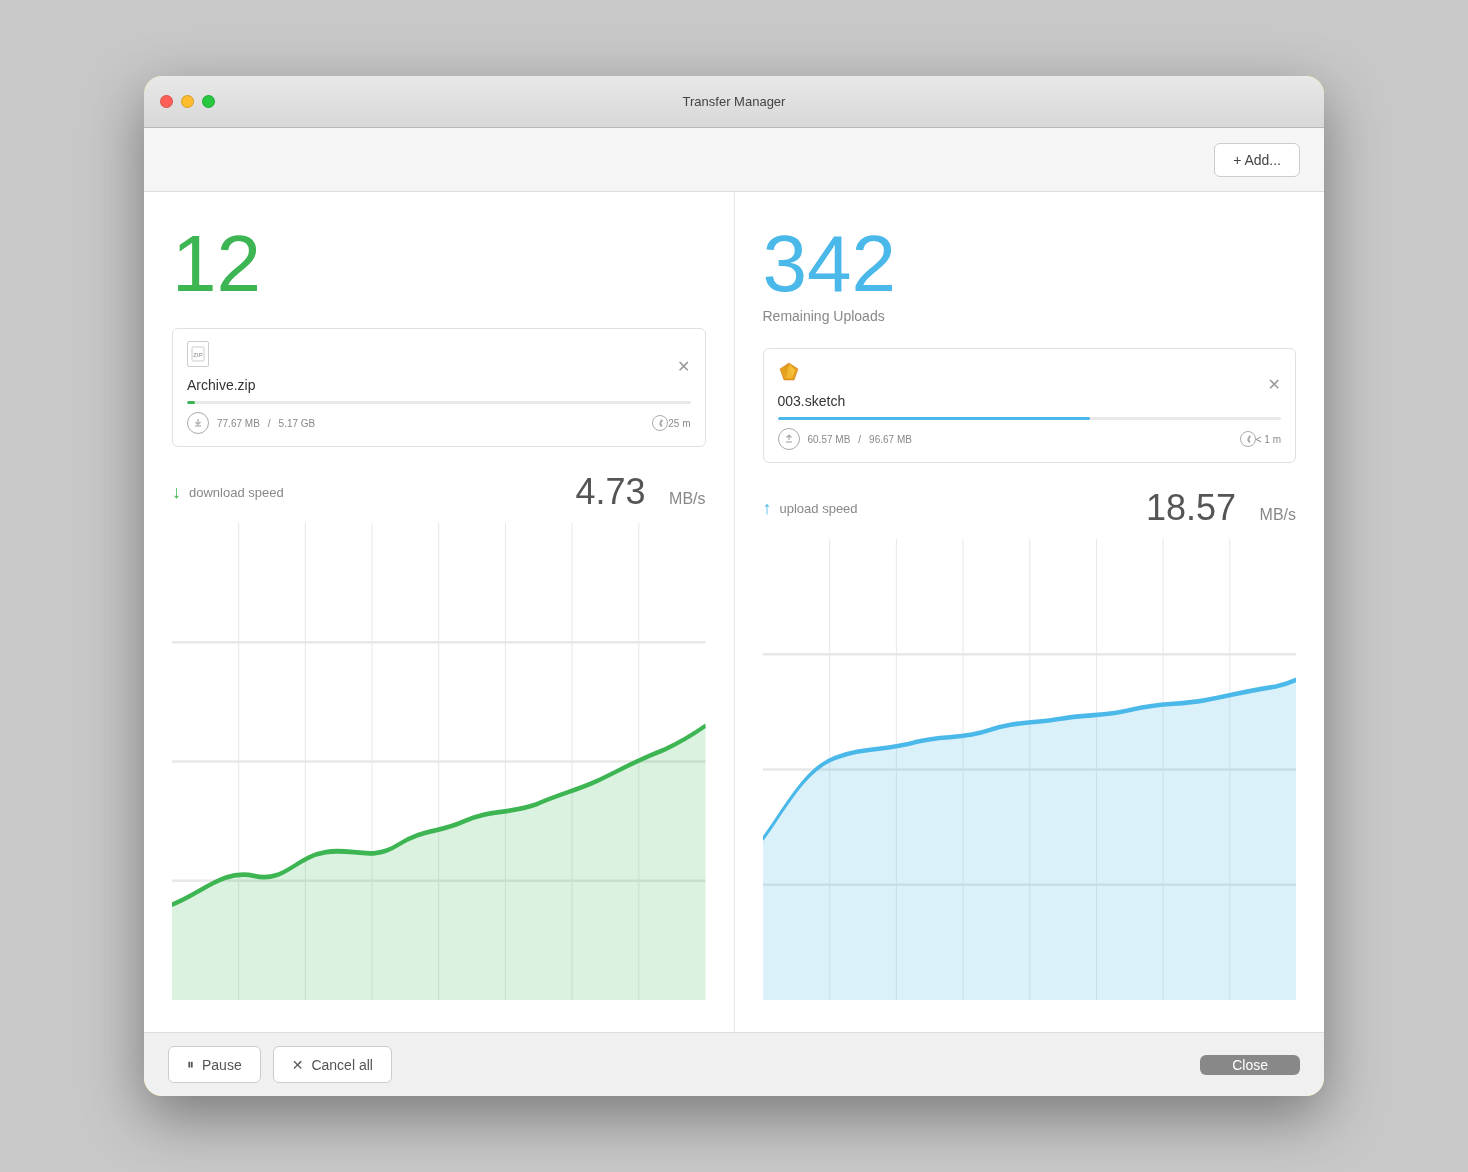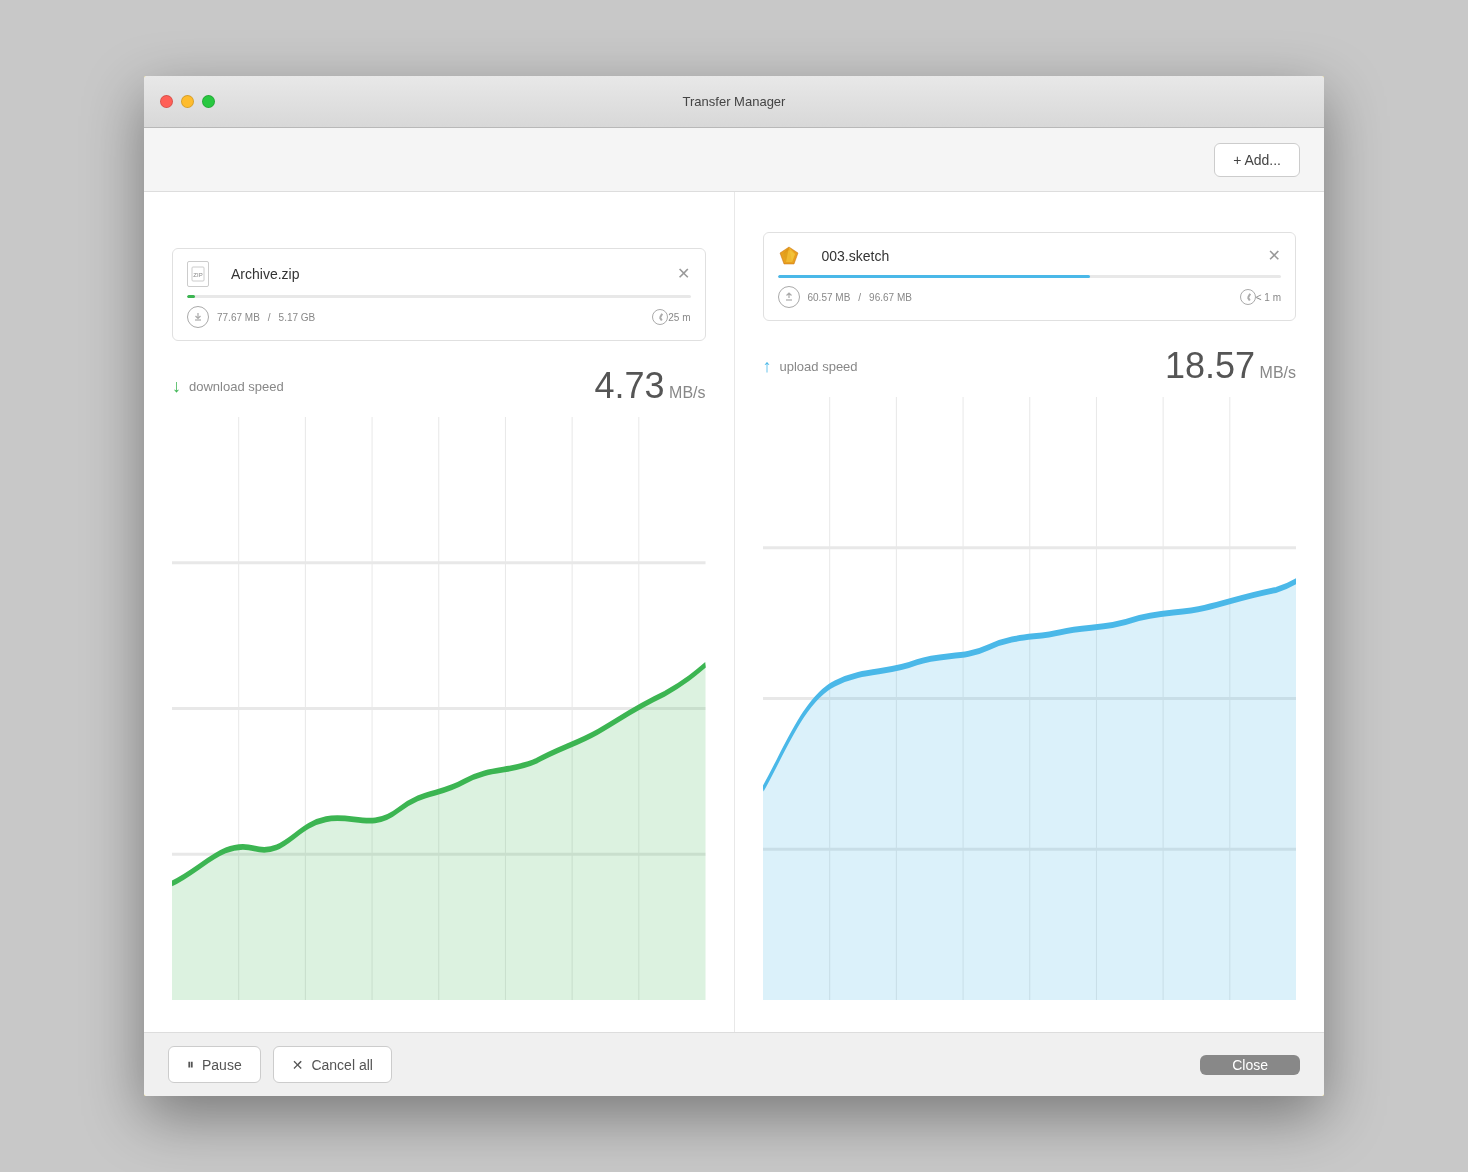--- a/index.html
+++ b/index.html
@@ -9,21 +9,21 @@
       justify-content: center;
       align-items: center;
       width: 1468px;
       height: 1172px;
       font-family: -apple-system, BlinkMacSystemFont, "Helvetica Neue", sans-serif;
     }
     .window {
       width: 1180px;
       height: 1020px;
       background: #fde047;
-      border-radius: 2px;
+      border-radius: 18px;
       box-shadow: 0 20px 60px rgba(0,0,0,0.4);
       overflow: hidden;
       display: flex;
       flex-direction: column;
     }
     
     .titlebar {
       background: linear-gradient(to bottom, #e8e8e8, #d8d8d8);
       height: 52px;
       display: flex;
@@ -144,24 +144,25 @@
       margin-top: 8px;
     }
     .file-header {
       display: flex;
       align-items: center;
       justify-content: space-between;
       margin-bottom: 8px;
     }
     .file-name-row {
       display: flex;
-      align-items: center;
-      gap: 22px;
+      align-items: flex-start;
+      gap: 10px;
       font-size: 14px;
       color: #333;
+      flex-direction: column;
     }
     .file-icon {
       width: 22px;
       height: 26px;
       background: white;
       border: 1px solid #ccc;
       border-radius: 2px;
       display: flex;
       align-items: center;
       justify-content: center;
@@ -226,20 +227,21 @@
     }
     .speed-value {
       font-size: 36px;
       font-weight: 200;
       color: #555;
     }
     .speed-unit {
       font-size: 16px;
       font-weight: 400;
       color: #888;
+      margin-left: 19px;
     }
     .chart-container {
       flex: 1;
       position: relative;
       min-height: 200px;
     }
     .chart-svg {
       width: 100%;
       height: 100%;
     }
@@ -354,20 +356,21 @@
     <button class="add-button">
       <span>+ Add...</span>
     </button>
   </div>
 
 
   <div class="main-content">
 
     <div class="panel panel-left">
       <div>
+        <div class="big-number green">12</div>
       </div>
 
       <div class="file-item">
         <div class="file-header">
           <div class="file-name-row">
             <div class="file-icon">
               <svg width="14" height="16" viewBox="0 0 14 16">
                 <rect x="1" y="1" width="12" height="14" rx="1" fill="white" stroke="#ccc" stroke-width="1"></rect>
                 <text x="7" y="11" text-anchor="middle" font-size="6" fill="#888">ZIP</text>
               </svg>
@@ -428,20 +431,24 @@
 
             <path d="M0 160 C30 155, 50 145, 80 148 C110 151, 120 140, 150 138 C175 136, 195 142, 220 135 C245 128, 260 130, 285 125 C310 120, 330 122, 355 118 C375 114, 395 112, 415 108 C435 104, 450 100, 480 95 C500 91, 510 88, 520 85 L520 200 L0 200 Z" fill="rgba(60,181,82,0.18)"></path>
 
             <path d="M0 160 C30 155, 50 145, 80 148 C110 151, 120 140, 150 138 C175 136, 195 142, 220 135 C245 128, 260 130, 285 125 C310 120, 330 122, 355 118 C375 114, 395 112, 415 108 C435 104, 450 100, 480 95 C500 91, 510 88, 520 85" fill="none" stroke="#3cb552" stroke-width="2"></path>
           </svg>
         </div>
       </div>
     </div>
 
     <div class="panel panel-right">
+      <div>
+        <div class="big-number blue">342</div>
+        <div class="sub-label">Remaining Uploads</div>
+      </div>
 
       <div class="file-item">
         <div class="file-header">
           <div class="file-name-row">
 
             <svg class="sketch-icon" viewBox="0 0 22 22">
               <polygon points="11,2 20,8 16,19 6,19 2,8" fill="#e8a020" stroke="#c87010" stroke-width="0.5"></polygon>
               <polygon points="11,5 17,9 14,17 8,17 5,9" fill="#f0b830"></polygon>
               <polygon points="11,2 5,9 8,17" fill="#d89010" opacity="0.6"></polygon>
               <polygon points="11,2 17,9 14,17" fill="#f5c840" opacity="0.6"></polygon>

